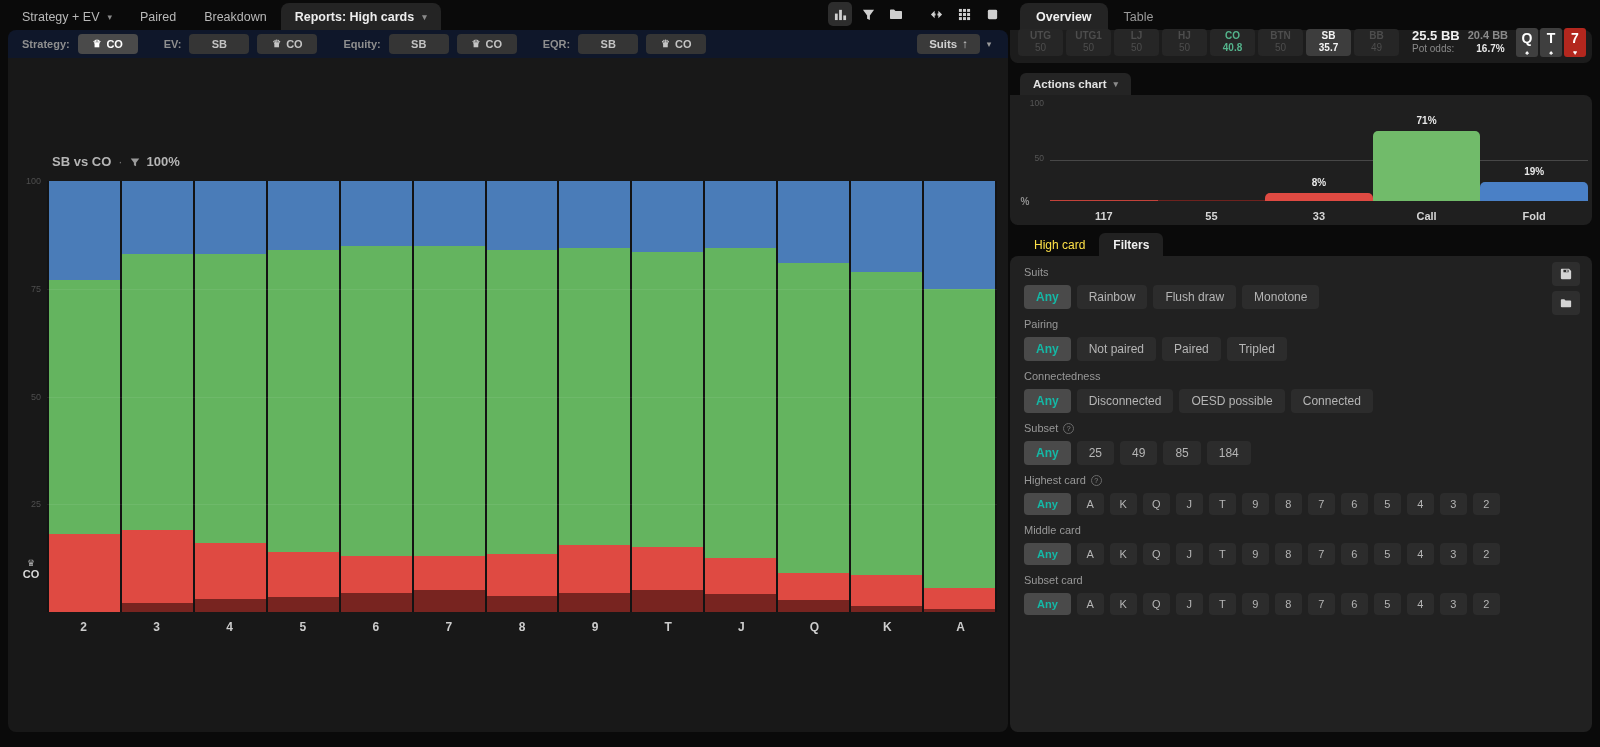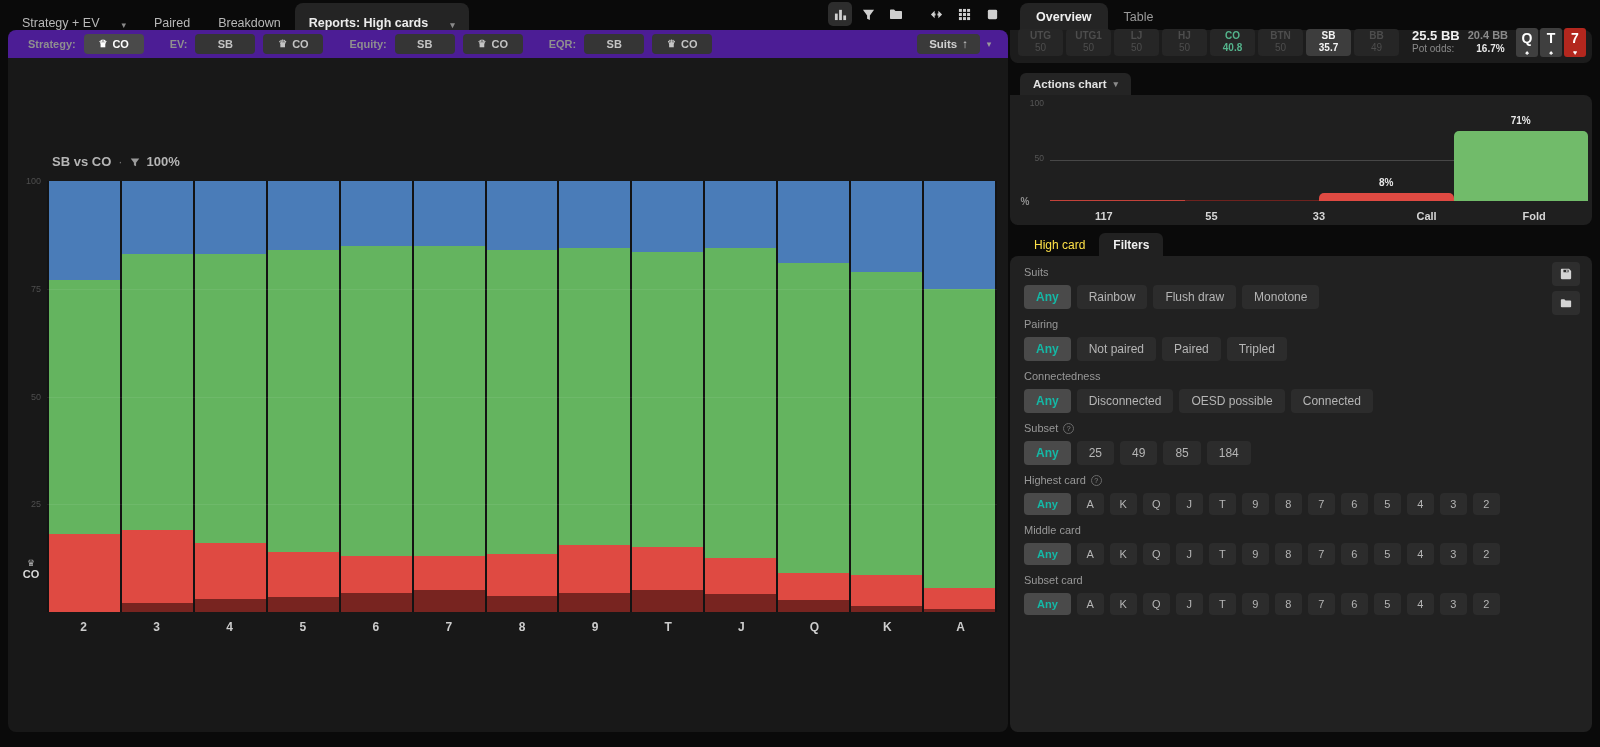--- a/index.html
+++ b/index.html
@@ -2,29 +2,29 @@
 <html><head>
 <meta charset="utf-8">
 <style>
   * { margin:0; padding:0; box-sizing:border-box; }
   html,body { width:1600px; height:747px; background:#0a0a0a; font-family:"Liberation Sans",sans-serif; overflow:hidden; }
   .root { position:relative; width:1600px; height:747px; }
 
   
   .left-panel { position:absolute; left:8px; top:0; width:1000px; bottom:0; }
   .nav-row { position:relative; height:30px; display:flex; align-items:flex-end; }
-  .nav-tab { height:27px; display:flex; align-items:flex-end; gap:22px; padding:0 14px; font-size:12.5px; color:#b9b9b9; border-radius:8px 8px 0 0; cursor:pointer; }
+  .nav-tab { height:27px; display:flex; align-items:center; gap:8px; padding:0 14px; font-size:12.5px; color:#b9b9b9; border-radius:8px 8px 0 0; cursor:pointer; }
   .nav-tab.active { background:#242424; color:#ececec; font-weight:bold; }
   .chev { font-size:9px; color:#8a8a8a; }
   .nav-icons { position:absolute; right:4px; top:2px; display:flex; align-items:center; gap:4px; }
   .icon-btn { width:24px; height:24px; display:flex; align-items:center; justify-content:center; color:#cfcfcf; border-radius:5px; cursor:pointer; }
   .icon-btn.boxed { background:#2d2d2d; }
   .icon-gap { width:8px; }
 
-  .toolbar { position:relative; height:28px; background:#4c1d95; border-radius:8px 8px 0 0; display:flex; align-items:center; padding:0 10px 0 20px; gap:8px; }
+  .toolbar { position:relative; height:28px; background:#0f172a; border-radius:8px 8px 0 0; display:flex; align-items:center; padding:0 10px 0 14px; gap:8px; }
   .tb-label { font-size:11px; font-weight:bold; color:#8f8f8f; }
   .tb-chip { height:20px; min-width:60px; padding:0 12px; background:#353535; border-radius:4px; display:flex; align-items:center; justify-content:center; gap:5px; font-size:11px; font-weight:bold; color:#c4c4c4; cursor:pointer; }
   .tb-chip.active { background:#4a4a4a; color:#fff; }
   .tb-crown { font-size:10px; line-height:1; }
   .tb-group-gap { width:10px; }
   .sort-ctrl { margin-left:auto; display:flex; align-items:center; }
   .sort-main { height:20px; padding:0 12px; background:#3a3a3a; border-radius:4px; display:flex; align-items:center; gap:5px; font-size:11.5px; font-weight:bold; color:#d0d0d0; cursor:pointer; }
   .sort-chev { width:18px; height:20px; display:flex; align-items:center; justify-content:center; color:#9a9a9a; font-size:9px; cursor:pointer; }
 
   .chart-panel { position:absolute; left:0; right:0; top:58px; bottom:15px; background:#181818; border-radius:0 0 8px 8px; }
@@ -429,20 +429,24 @@
             <div class="ac-bar" style="height: 0.6%; background: rgb(110, 34, 30);"></div>
           </div>
           <div class="ac-slot">
             <div class="ac-bar" style="height: 8%; background: rgb(223, 74, 66); border-radius: 5px 5px 0px 0px;"></div>
             <div class="ac-val" style="bottom: calc(8% + 5px);">8%</div>
           </div>
           <div class="ac-slot">
             <div class="ac-bar" style="height: 71%; background: rgb(113, 187, 106); border-radius: 5px 5px 0px 0px;"></div>
             <div class="ac-val" style="bottom: calc(71% + 5px);">71%</div>
           </div>
+          <div class="ac-slot">
+            <div class="ac-bar" style="height: 19%; background: rgb(74, 128, 198); border-radius: 5px 5px 0px 0px;"></div>
+            <div class="ac-val" style="bottom: calc(19% + 5px);">19%</div>
+          </div>
         </div>
       <div class="ac-ypct">%</div>
       <div class="ac-xlabels" id="ac-xlabels">
           <div class="ac-xlab">117</div>
           <div class="ac-xlab">55</div>
           <div class="ac-xlab">33</div>
           <div class="ac-xlab">Call</div>
           <div class="ac-xlab">Fold</div>
         </div>
     </div>

